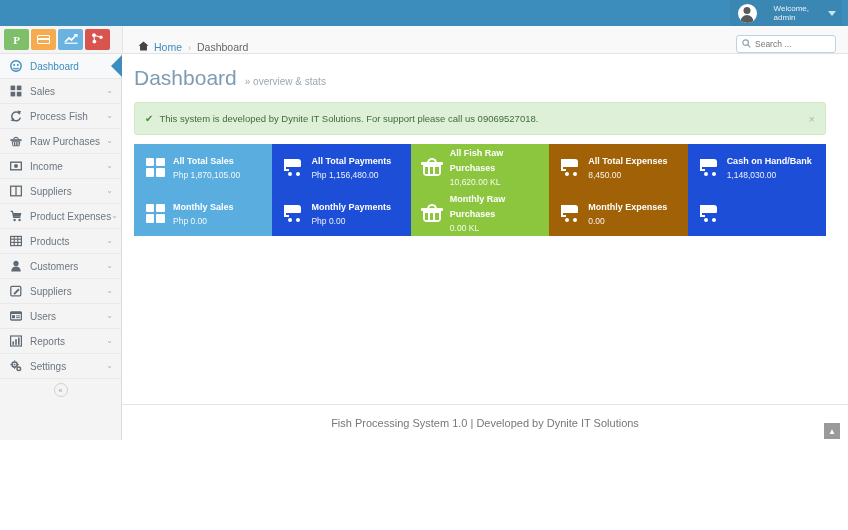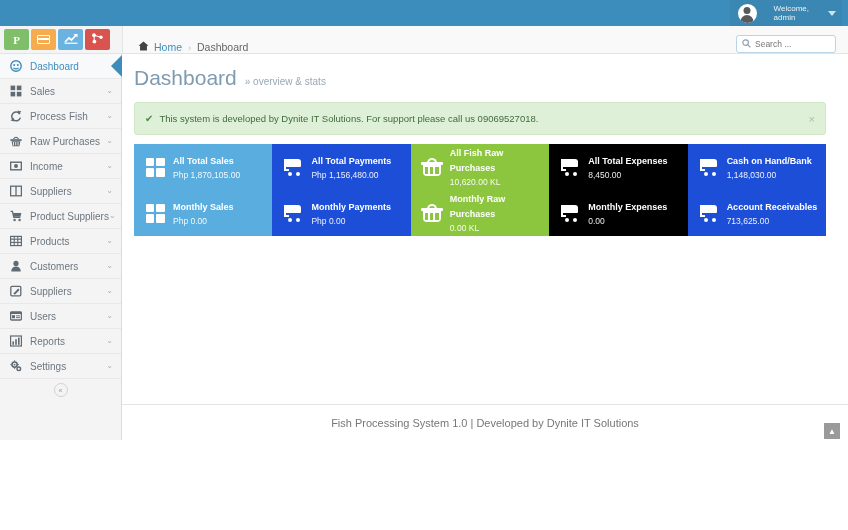--- a/index.html
+++ b/index.html
@@ -165,21 +165,21 @@
   
   .cards { padding: 9px 22px 0 12px; }
   .card-row { display: flex; gap: 0; }
   .stat-card {
     flex: 1; height: 46px; display: flex; align-items: center;
     color: #fff; padding: 0 6px; cursor: pointer;
   }
   .stat-card.blue   { background: #5aaddf; }
   .stat-card.gray   { background: #1d4ed8; }
   .stat-card.green  { background: #8cc63e; }
-  .stat-card.yellow { background: #000000; align-items: center; }
+  .stat-card.yellow { background: #a16207; align-items: center; }
   .sc-icon {
     width: 30px; flex: none; display: flex; align-items: center;
     justify-content: center; color: rgba(255,255,255,.92);
   }
   .sc-body { padding-left: 3px; line-height: 11.5px; }
   .sc-title { font-size: 9px; font-weight: bold; color: #ffffff; }
   .sc-value { font-size: 8.5px; color: rgba(255,255,255,.92); }
 
   
   .ic-grid { width: 19px; height: 19px; display: grid;
@@ -382,21 +382,21 @@
         </li>
         <li class="menu-item">
           <span class="mi-icon">
             <svg width="12" height="12" viewBox="0 0 12 12" aria-hidden="true">
               <path d="M0.6 1.4 L2.4 1.4 L3.8 7.4 L10.4 7.4" fill="none" stroke="#606a73" stroke-width="1.3"></path>
               <path d="M3 3 L11.4 3 L10.4 6.8 L3.7 6.8 Z" fill="#606a73"></path>
               <circle cx="4.6" cy="10" r="1.2" fill="#606a73"></circle>
               <circle cx="9.6" cy="10" r="1.2" fill="#606a73"></circle>
             </svg>
           </span>
-          <span class="mi-label">Product Suppliers</span>
+          <span class="mi-label">Product Expenses</span>
           <span class="chev">⌄</span>
         </li>
         <li class="menu-item">
           <span class="mi-icon">
             <svg width="12" height="12" viewBox="0 0 12 12" aria-hidden="true">
               <rect x="0.6" y="1.4" width="10.8" height="9.2" fill="none" stroke="#606a73" stroke-width="1.2"></rect>
               <line x1="0.6" y1="4.2" x2="11.4" y2="4.2" stroke="#606a73" stroke-width="1.1"></line>
               <line x1="0.6" y1="7.4" x2="11.4" y2="7.4" stroke="#606a73" stroke-width="1.1"></line>
               <line x1="4.2" y1="1.4" x2="4.2" y2="10.6" stroke="#606a73" stroke-width="1.1"></line>
               <line x1="7.8" y1="1.4" x2="7.8" y2="10.6" stroke="#606a73" stroke-width="1.1"></line>
@@ -600,21 +600,20 @@
           </div>
           <div class="stat-card gray">
             <span class="sc-icon">
               <span class="ic-cart">
                 <span class="body"></span>
                 <span class="handle"></span>
                 <span class="w1"></span>
                 <span class="w2"></span>
               </span>
             </span>
-            <span class="sc-body"><span class="sc-title">Account Receivables</span><br><span class="sc-value">713,625.00</span></span>
           </div>
         </div>
       </div>
 
   </div>
 
   <div class="footer">
     <span class="footer-text">Fish Processing System 1.0 | Developed by Dynite IT Solutions</span>
   </div>
   <div class="backtotop">

